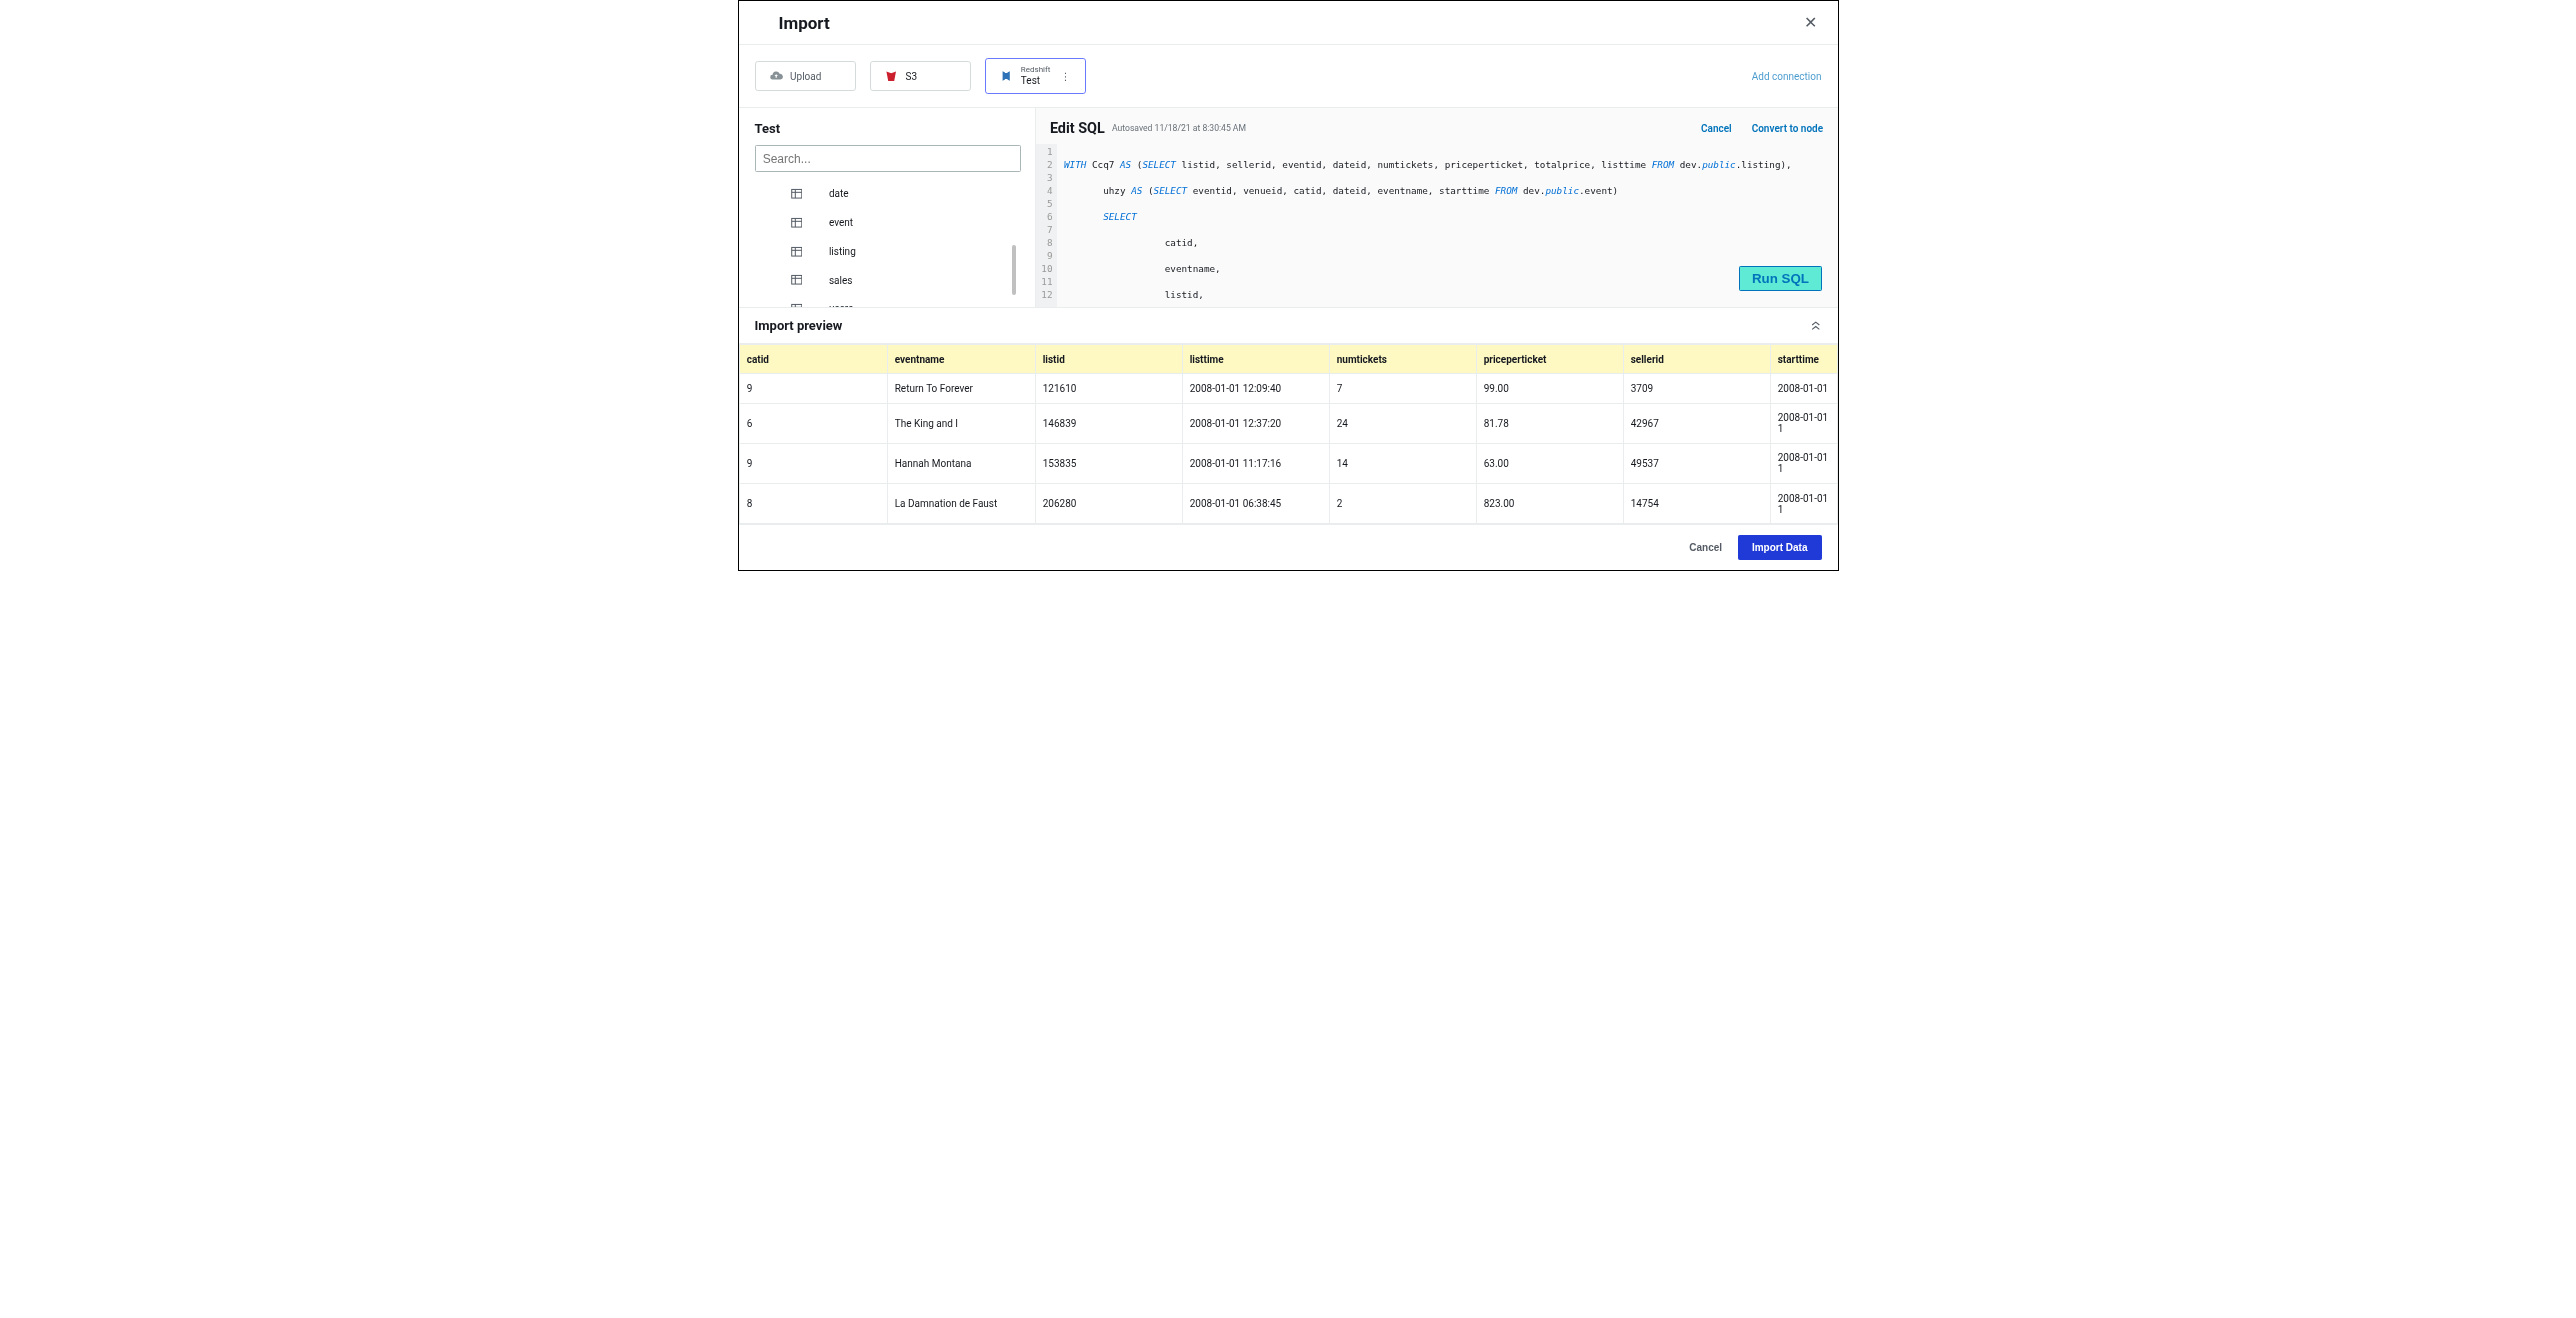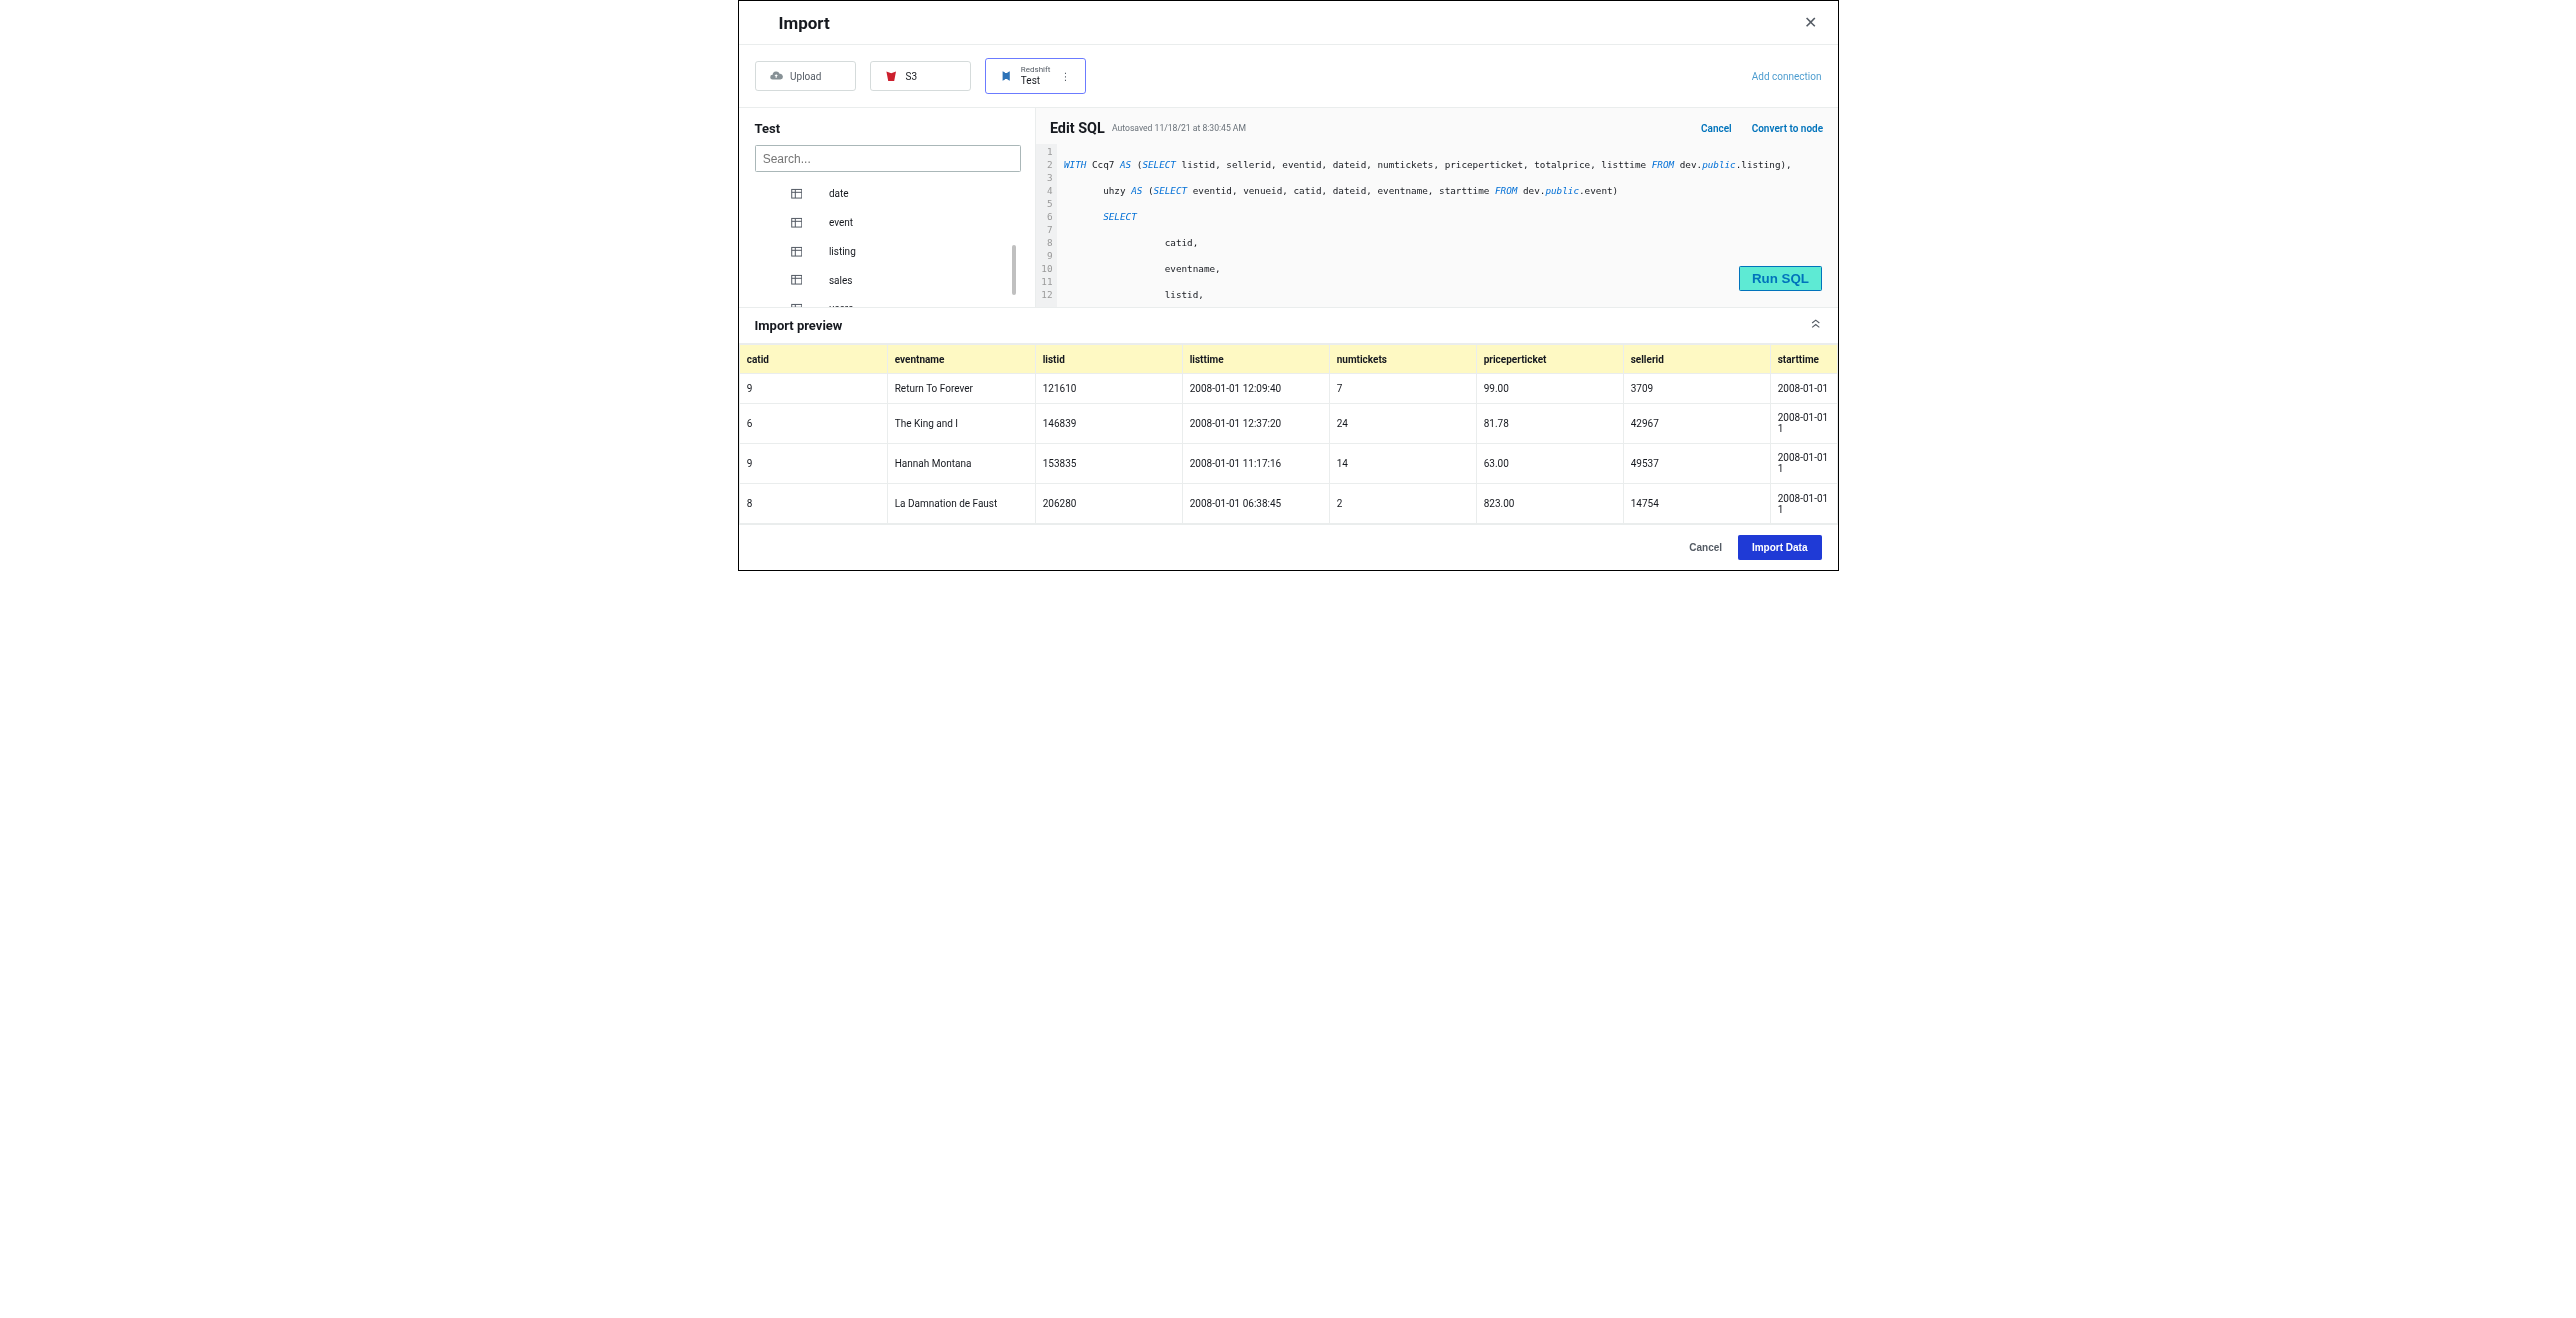--- a/index.html
+++ b/index.html
@@ -30,21 +30,21 @@
 .editor-head { display: flex; align-items: center; padding: 11.5px 14.4px 7.2px 14.4px; gap: 7.2px; }
 .editor-head h3 { font-size: 14.4px; font-weight: 700; }
 .autosave { font-size: 8.6px; color: #687078; }
 .editor-actions { display: flex; gap: 20px; }
 .link-btn { color: #0073bb; font-weight: 600; font-size: 10px; cursor: pointer; }
 .editor-body { display: flex; flex: 1; overflow: hidden; font-family: Menlo, Consolas, monospace; font-size: 9.3px; line-height: 13px; }
 .gutter { background: #f0f1f2; color: #999; text-align: right; padding: 1.4px 4.3px 1.4px 5.8px; user-select: none; }
 .code { padding: 1.4px 7.2px; white-space: pre; }
 .kw { color: #006fd6; font-style: italic; }
 .run-sql { position: absolute; right: 16px; bottom: 16px; border: 0.7px solid #0073bb; color: #0073bb; background: #5eead4; padding: 4.3px 11.5px; border-radius: 1.4px; font-weight: 600; cursor: pointer; }
-.prev-head { display: flex; justify-content: space-between; align-items: flex-start; padding: 10px 16px; border-top: 0.7px solid #eaeded; }
+.prev-head { display: flex; justify-content: space-between; align-items: flex-end; padding: 10px 16px; border-top: 0.7px solid #eaeded; }
 .prev-head h2 { font-size: 13px; font-weight: 700; }
 .collapse { color: #545b64; cursor: pointer; }
 .table-wrap { border-top: 0.7px solid #eaeded; overflow-x: hidden; }
 table { border-collapse: collapse; width: 100%; }
 th, td { border: 0.7px solid #eaeded; padding: 8.6px 7.2px; text-align: left; font-size: 10px; }
 th { font-weight: 700; background: #fef9c3; }
 .footer { display: flex; justify-content: flex-end; gap: 13px; padding: 10px 16px; border-top: 0.7px solid #eaeded; }
 .btn-secondary { background: none; border: none; color: #545b64; font-weight: 600; cursor: pointer; font-size: 10px; padding: 5.8px 2.9px; }
 .btn-primary { background: #ec7211; border: 0.7px solid #ec7211; color: #fff; font-weight: 700; padding: 5.8px 13px; border-radius: 1.4px; cursor: pointer; font-size: 10px; }
 .btn-primary.import { background: #1f3ad6; border-color: #1f3ad6; }

